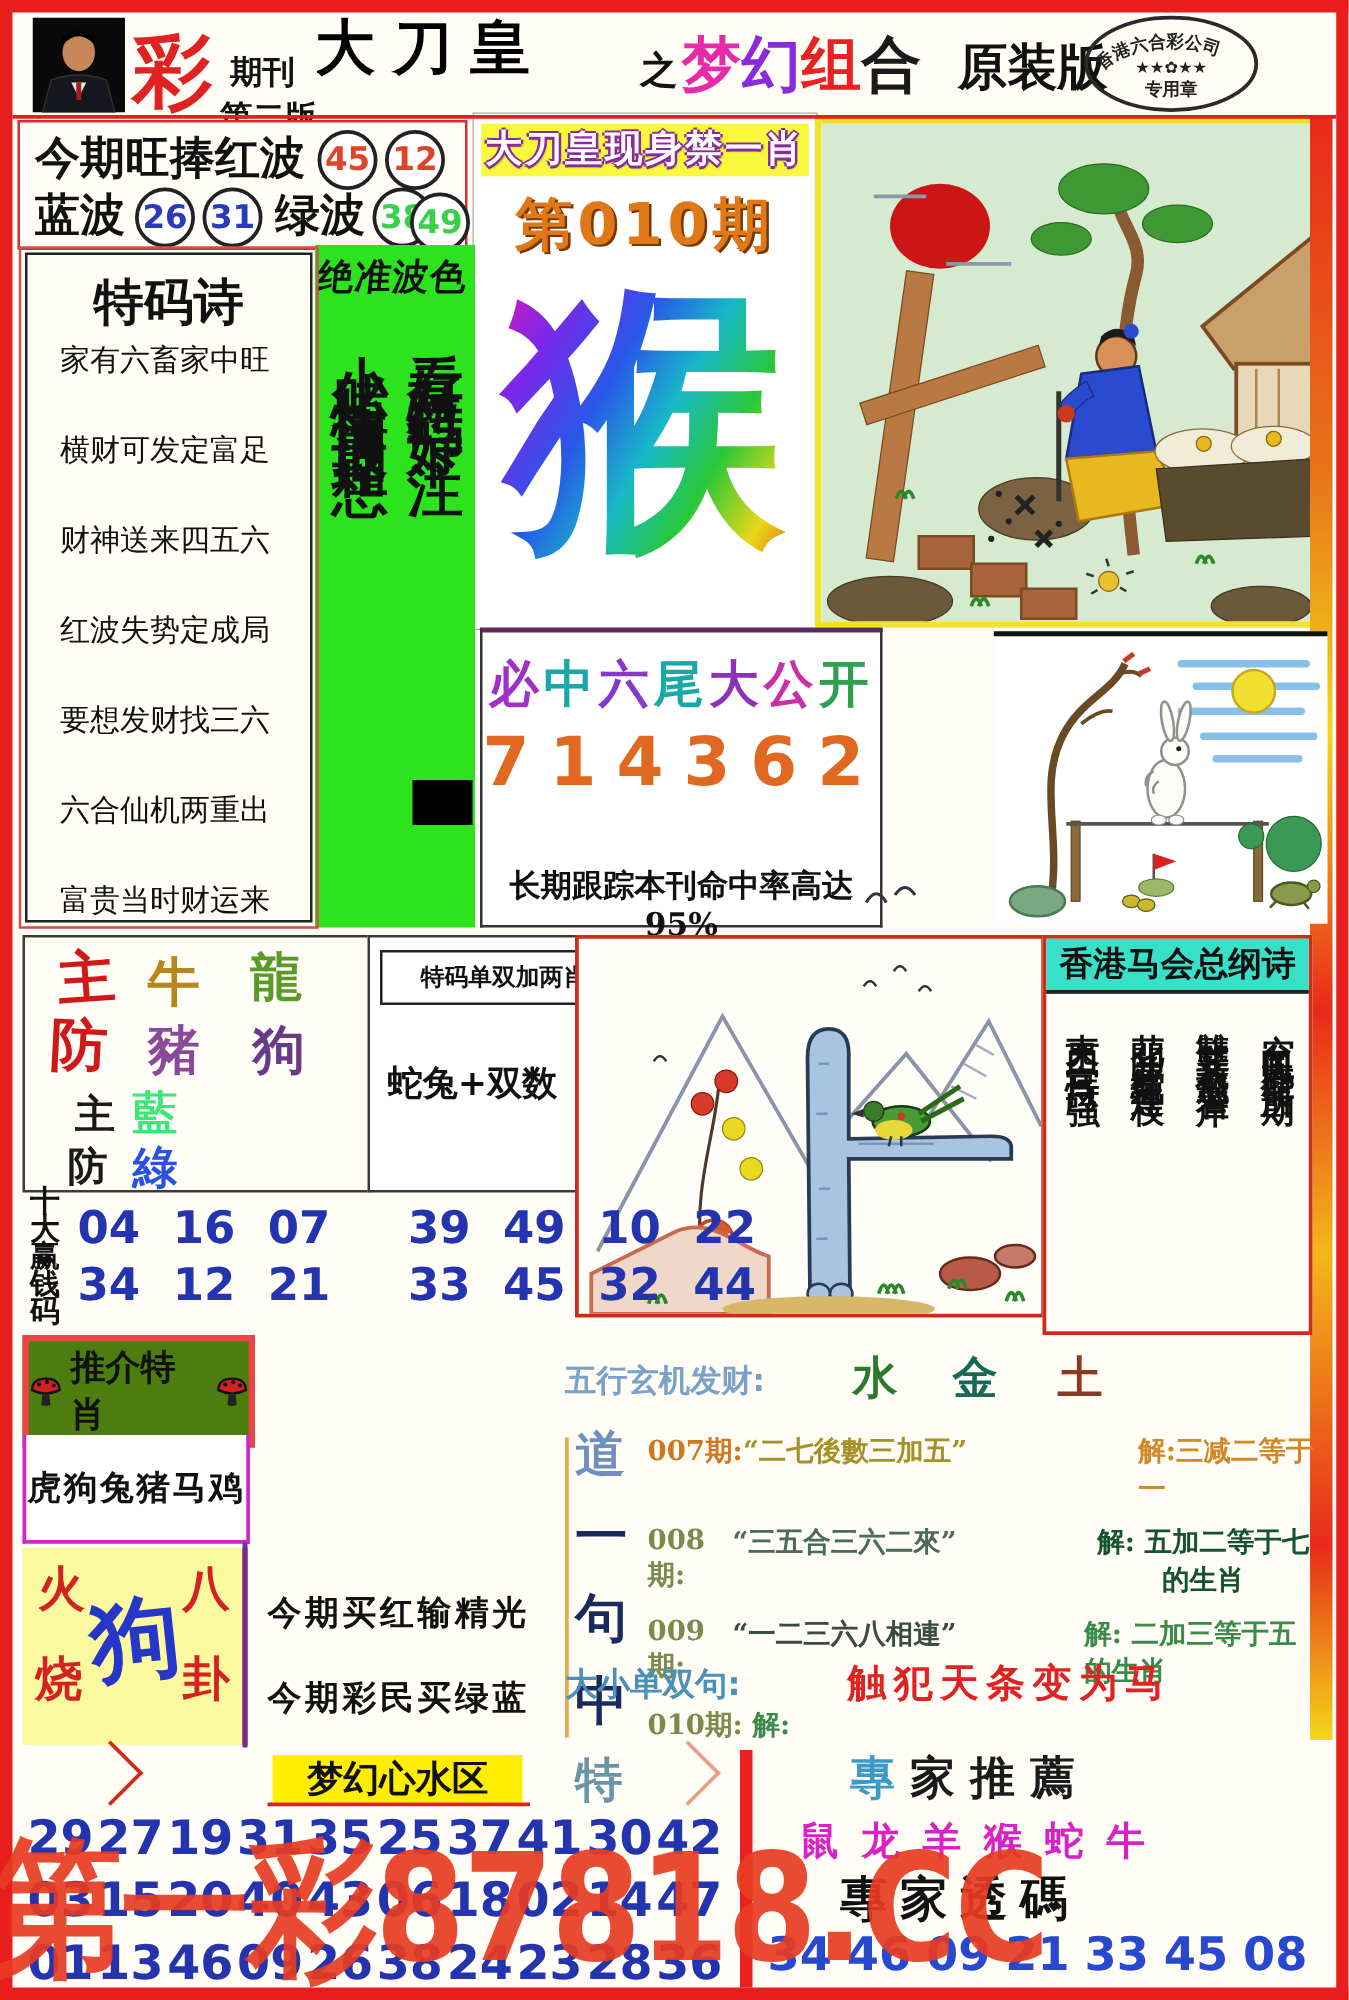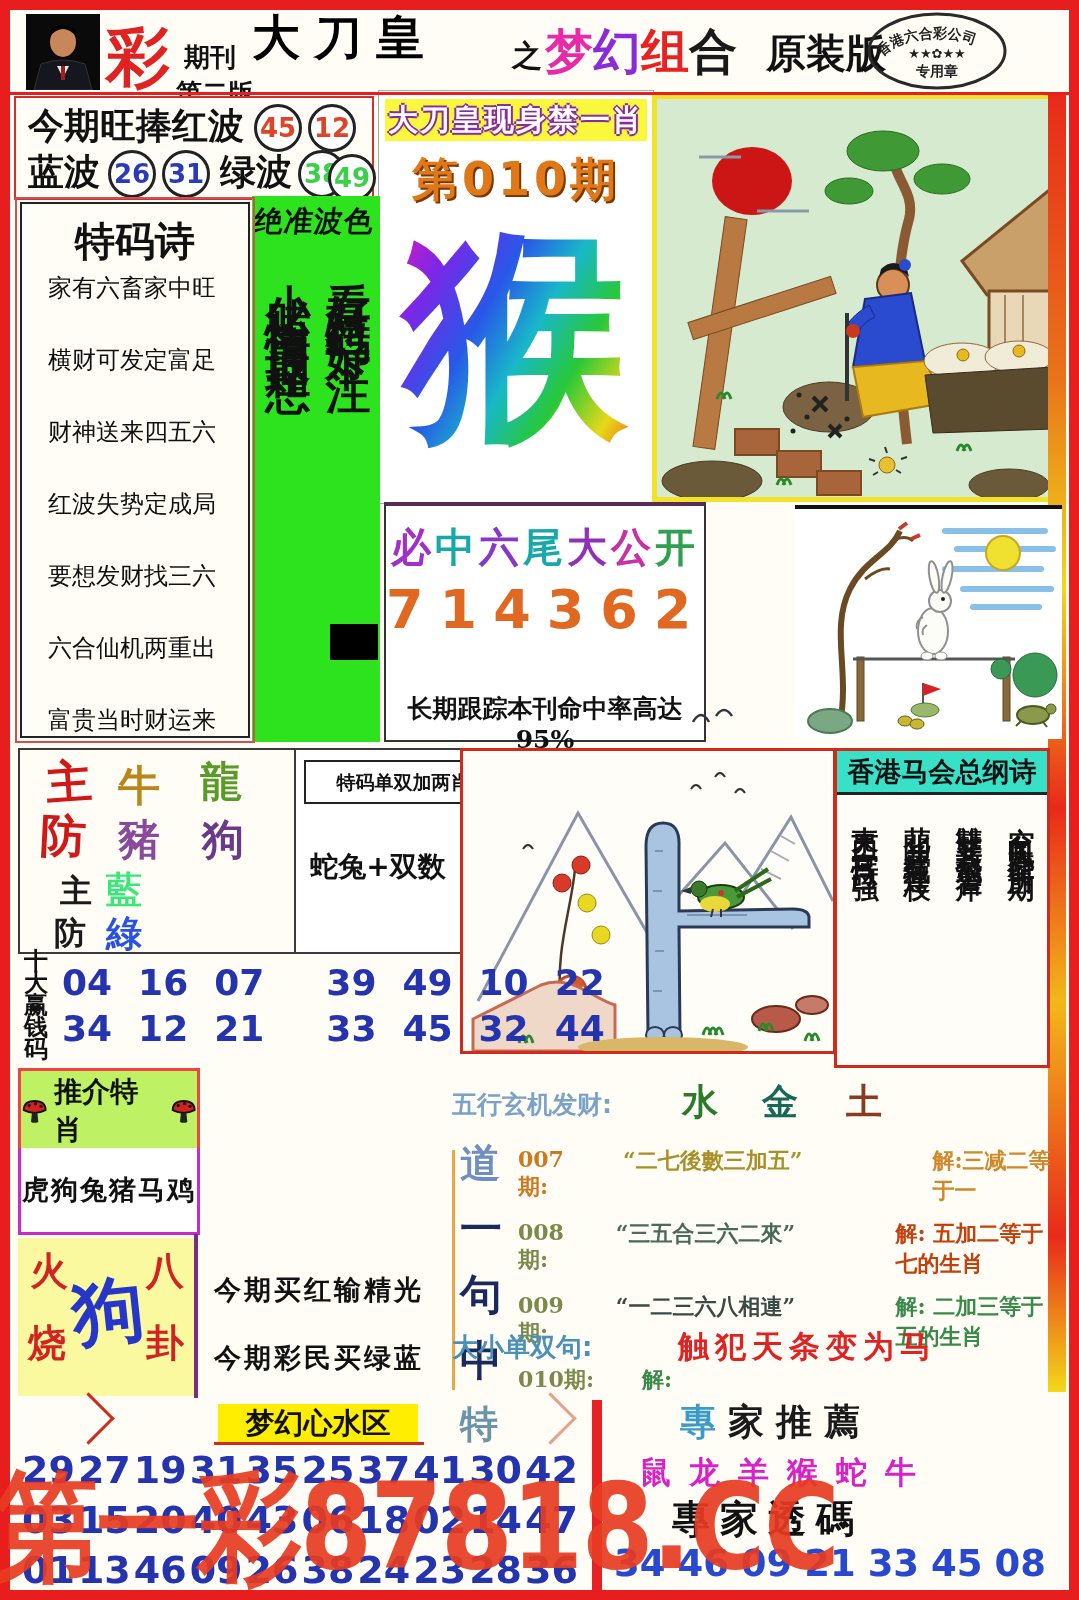--- a/index.html
+++ b/index.html
@@ -64,21 +64,21 @@
   .tdbox{border:2px solid #3a3a3a;background:#fff;}
   .tdhead{border:2px solid #222;text-align:center;font-size:19px;font-weight:700;line-height:40px;padding-left:25px;}
   .tdbody{text-align:center;font-size:28px;font-weight:800;}
 
   
   .tlabel{display:flex;flex-direction:column;font-family:"DejaVu Serif",serif;font-size:24px;font-weight:800;line-height:22px;}
   .numrow{display:flex;gap:26px;font-size:36px;font-weight:800;color:#2433ae;}
   .numrow span:nth-child(4){margin-left:36px;}
 
   
-  .tjbox{border:3px solid #ef4444;background:#bef264;display:flex;align-items:center;justify-content:center;gap:6px;}
+  .tjbox{border:5px solid #ef4444;background:#4d7c0f;display:flex;align-items:center;justify-content:center;gap:6px;}
   .tjtitle{font-size:28px;font-weight:900;}
   .tjanimals{border:3px solid #cc2ac8;border-top:none;background:#fff;display:flex;align-items:center;justify-content:center;}
   .tjanimals div{font-size:27px;font-weight:700;letter-spacing:2px;}
 
   .firebox{background:#fbf9a0;border-right:4px solid #8a2a9a;}
   .firechar{font-size:38px;color:#d42222;font-weight:900;font-family:"DejaVu Serif",serif;}
   .firedog{font-size:72px;color:#2636c8;font-weight:900;font-family:"DejaVu Serif",serif;transform:rotate(-6deg);}
 
   .tipline{font-size:27px;font-weight:800;letter-spacing:3px;}
 
@@ -90,25 +90,25 @@
   
   .faint{color:#7aa2c8;filter:blur(0.5px);font-weight:800;}
   .wx{font-size:36px;font-weight:900;font-family:"DejaVu Serif",serif;}
   .daoline{background:#e8a84a;}
   .daocol{display:flex;flex-direction:column;gap:10px;font-family:"DejaVu Serif",serif;font-weight:800;}
   .daocol .d0{font-size:40px;color:#6f8fc0;filter:blur(0.5px);}
   .daocol .dm{font-size:42px;color:#1a2a5e;}
   .daocol .d4{font-size:38px;color:#6a94a8;filter:blur(0.5px);}
 
   .issues{display:flex;flex-direction:column;gap:13px;font-family:"DejaVu Serif",serif;font-weight:700;font-size:22px;}
-  .irow{display:flex;gap:40px;}
+  .irow{display:flex;}
   .irow .iss{width:84px;}
   .irow .quote{width:348px;}
   .irow.r0 .iss{color:#d07820;} .irow.r0 .quote{color:#a89028;} .irow.r0 .jie{color:#d08828;}
-  .irow.r1 .iss{color:#7a8a4a;} .irow.r1 .quote{color:#4a6a5a;} .irow.r1 .jie{color:#c2410c;}
+  .irow.r1 .iss{color:#7a8a4a;} .irow.r1 .quote{color:#4a6a5a;} .irow.r1 .jie{color:#14532d;text-align:center;}
   .irow.r2 .iss{color:#7a8a4a;} .irow.r2 .quote{color:#3a4a44;} .irow.r2 .jie{color:#3a8a4a;}
   .irow.r3 .iss{color:#7a8a4a;} .irow.r3 .quote{color:#4a5a50;} .irow.r3 .jie{color:#3a8a4a;}
 
   .dxval{font-size:31px;font-weight:900;color:#e02222;letter-spacing:6px;font-family:"DejaVu Serif",serif;}
 
   
   .dreamtitle{background:#ffee00;text-align:center;font-size:29px;font-weight:900;line-height:38px;}
   .chev{width:34px;height:34px;border-top:3px solid #d22a1a;border-right:3px solid #d22a1a;transform:rotate(45deg);}
   .chev.light{border-color:#e8a08a;}
   .dreamrow{display:flex;justify-content:space-between;font-size:38px;font-weight:800;color:#2433ae;}

